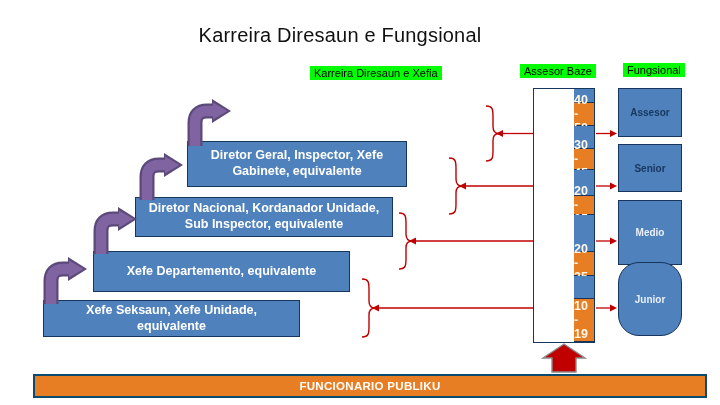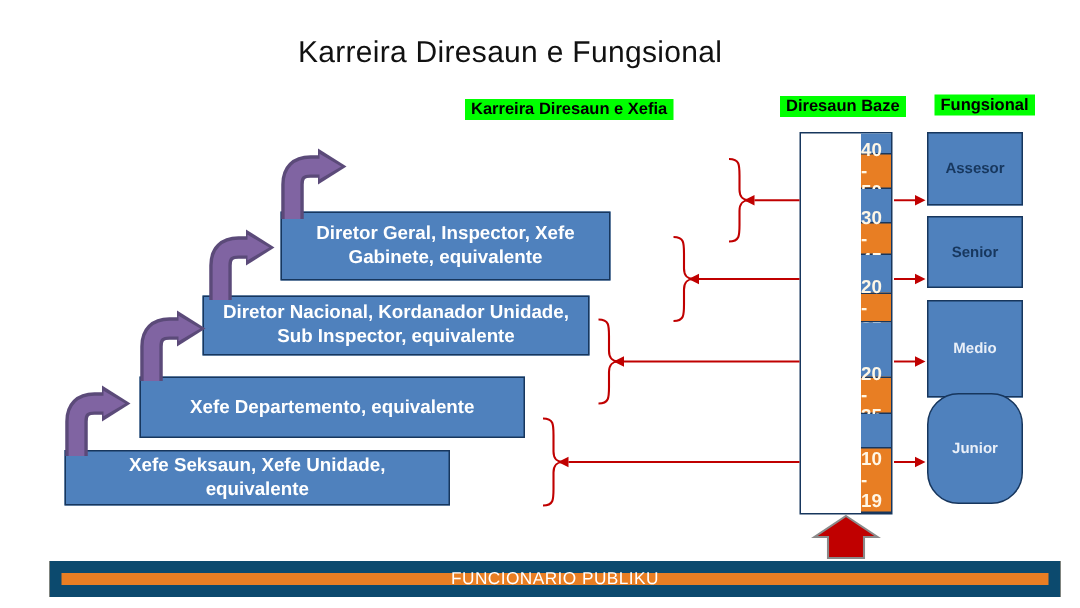--- a/index.html
+++ b/index.html
@@ -1,50 +1,50 @@
 <!DOCTYPE html>
 <html><head>
 <meta charset="utf-8">
 <style>
   html,body{margin:0;padding:0;background:#fff;}
   .canvas{position:relative;width:720px;height:405px;background:#ffffff;overflow:hidden;
           font-family:"Liberation Sans",sans-serif;}
   .title{position:absolute;left:0;top:24px;width:680px;text-align:center;
          font-size:20px;font-weight:500;color:#111;letter-spacing:.2px;}
-  .ghdr{position:absolute;background:#00FF00;color:#000;font-weight:700;font-size:11px;
+  .ghdr{position:absolute;background:#00FF00;color:#000;font-weight:400;font-size:11px;
         padding:1px 4px;white-space:nowrap;}
   .step{position:absolute;background:#4F81BD;border:1.6px solid #17365D;box-sizing:border-box;
         color:#ffffff;font-size:12.5px;font-weight:600;display:flex;align-items:center;
         justify-content:center;text-align:center;line-height:1.25;padding:1px 8px;}
   .colwrap{position:absolute;left:533px;top:88px;width:62px;height:255px;box-sizing:border-box;
         border:1.6px solid #17365D;display:flex;flex-direction:column;padding-left:40px;}
   .seg{box-sizing:border-box;display:flex;align-items:center;justify-content:center;}
   .seg.blue{background:#4F81BD;}
   .seg.orange{background:#E87E23;border-top:1.6px solid #17365D;border-bottom:1.6px solid #17365D;
         color:#FFF7E6;font-weight:700;font-size:12.5px;}
   .flevel{position:absolute;left:618px;width:64px;background:#4F81BD;border:1.6px solid #17365D;
         box-sizing:border-box;display:flex;align-items:center;justify-content:center;
         font-weight:700;font-size:10px;}
   .flevel.dark{color:#17375E;}
   .flevel.light{color:#E9EFF8;}
   .bottombar{position:absolute;left:33px;top:374px;width:674px;height:24px;background:#E87E23;
-        border:8px solid #0c4a6e;box-sizing:border-box;display:flex;align-items:center;
-        justify-content:center;color:#fff;font-weight:400;font-size:11.5px;letter-spacing:.3px;}
+        border:2px solid #0c4a6e;box-sizing:border-box;display:flex;align-items:center;
+        justify-content:center;color:#fff;font-weight:700;font-size:11.5px;letter-spacing:.3px;}
   .parrow{position:absolute;width:46px;height:48px;}
   .overlay{position:absolute;left:0;top:0;width:720px;height:405px;pointer-events:none;}
 </style>
 </head>
 <body>
 
 <div class="canvas">
 
   <div class="title">Karreira Diresaun e Fungsional</div>
 
   <div class="ghdr" style="left:310px;top:66px;">Karreira Diresaun e Xefia</div>
-  <div class="ghdr" style="left:520px;top:64px;">Diresaun Baze</div>
+  <div class="ghdr" style="left:520px;top:64px;">Assesor Baze</div>
   <div class="ghdr" style="left:623px;top:63px;">Fungsional</div>
 
   <div class="step" style="left:187px;top:141px;width:220px;height:46px;">
     <span>Diretor Geral, Inspector, Xefe Gabinete, equivalente</span>
   </div>
   <div class="step" style="left:135px;top:197px;width:258px;height:40px;">
     <span>Diretor Nacional, Kordanador Unidade, Sub Inspector, equivalente</span>
   </div>
   <div class="step" style="left:93px;top:251px;width:257px;height:41px;">
     <span>Xefe Departemento, equivalente</span>

